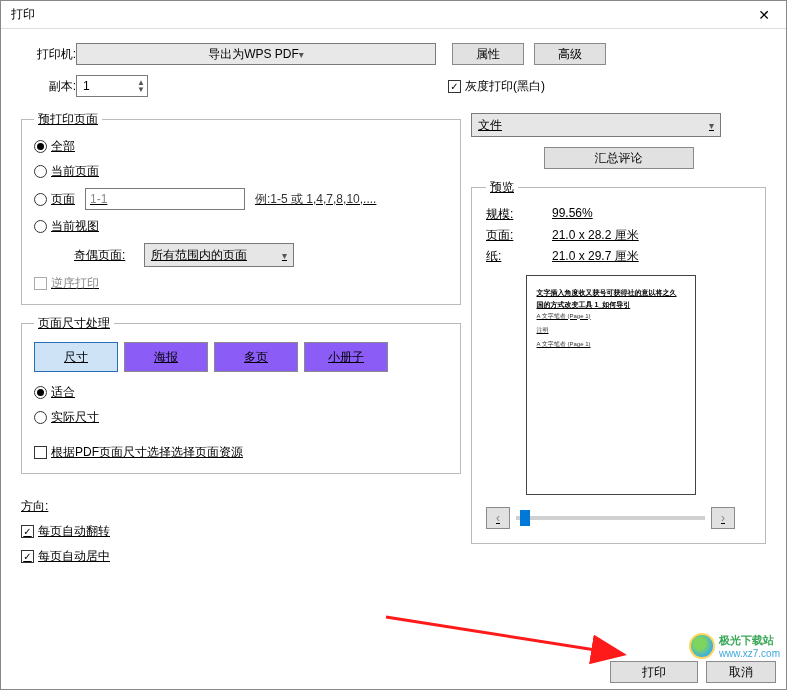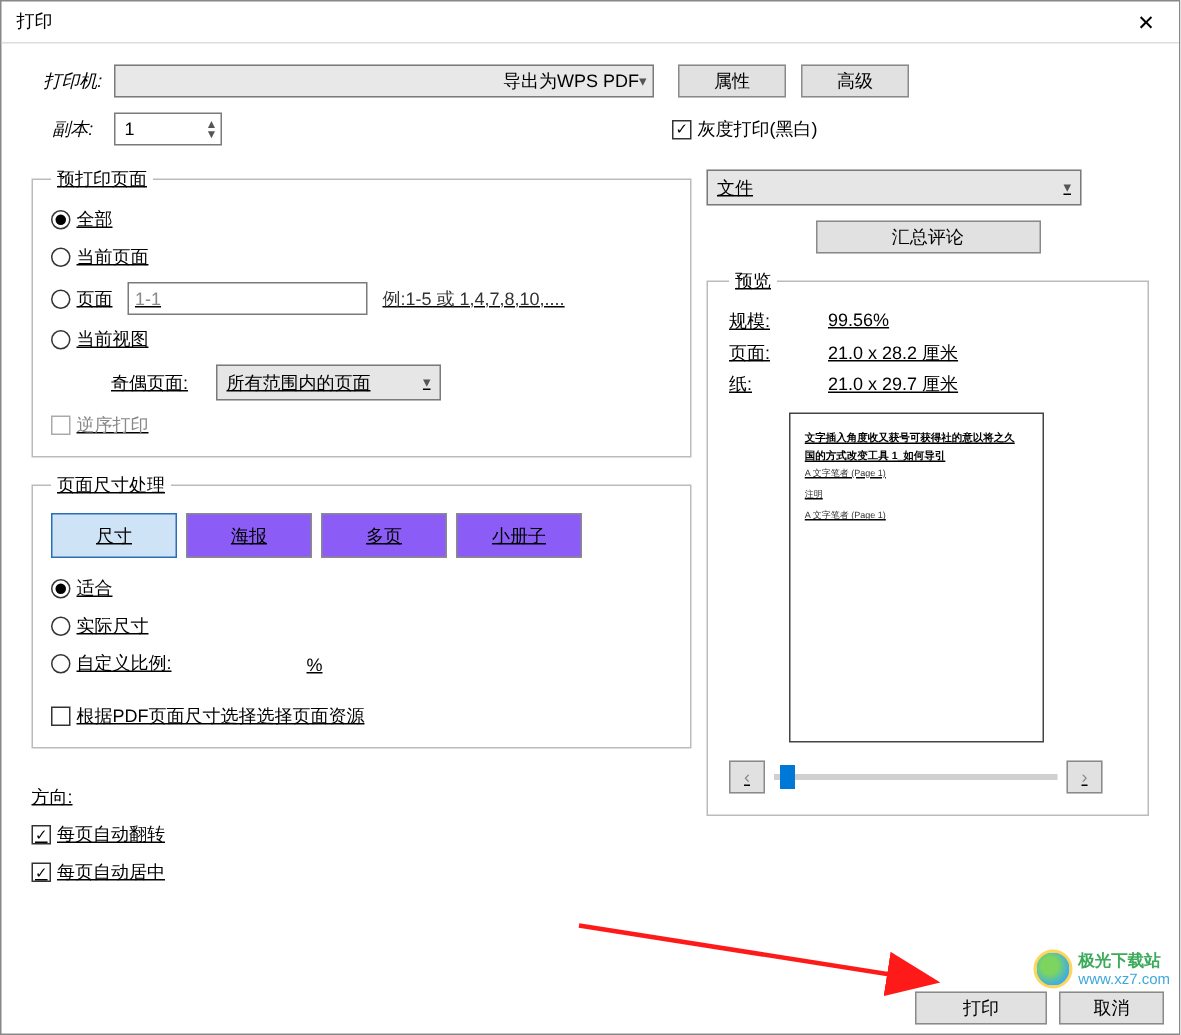--- a/index.html
+++ b/index.html
@@ -38,32 +38,31 @@
   .content {
     padding: 14px 20px 10px 20px;
   }
   .row {
     display: flex;
     align-items: center;
     margin-bottom: 10px;
   }
   .label {
     width: 55px;
-    text-align: center;
-    font-style: italic;
+    text-align: right;
   }
   .select-printer {
     flex: 0 0 360px;
     height: 22px;
     border: 1px solid #7a7a7a;
     background: #e8e8e8;
     padding: 0 4px;
     display: flex;
     align-items: center;
-    justify-content: flex-end;
+    justify-content: center;
     font-size: 12px;
   }
   .btn {
     height: 22px;
     min-width: 72px;
     border: 1px solid #8a8a8a;
     background: #e1e1e1;
     font-size: 12px;
     display: inline-flex;
     align-items: center;
@@ -315,25 +314,20 @@
             <div class="tab">小册子</div>
           </div>
           <div class="radio-row">
             <span class="radio checked"></span>
             <span>适合</span>
           </div>
           <div class="radio-row">
             <span class="radio"></span>
             <span>实际尺寸</span>
           </div>
-          <div class="radio-row">
-            <span class="radio"></span>
-            <span>自定义比例:</span>
-            <span style="margin-left:90px">%</span>
-          </div>
           <div class="radio-row" style="margin-top:18px; margin-bottom:0;">
             <span class="checkbox"></span>
             <span>根据PDF页面尺寸选择选择页面资源</span>
           </div>
         </fieldset>
 
         <div style="margin-top:24px">
           <div style="margin-bottom:8px">方向:</div>
           <div class="radio-row">
             <span class="checkbox">✓</span>

